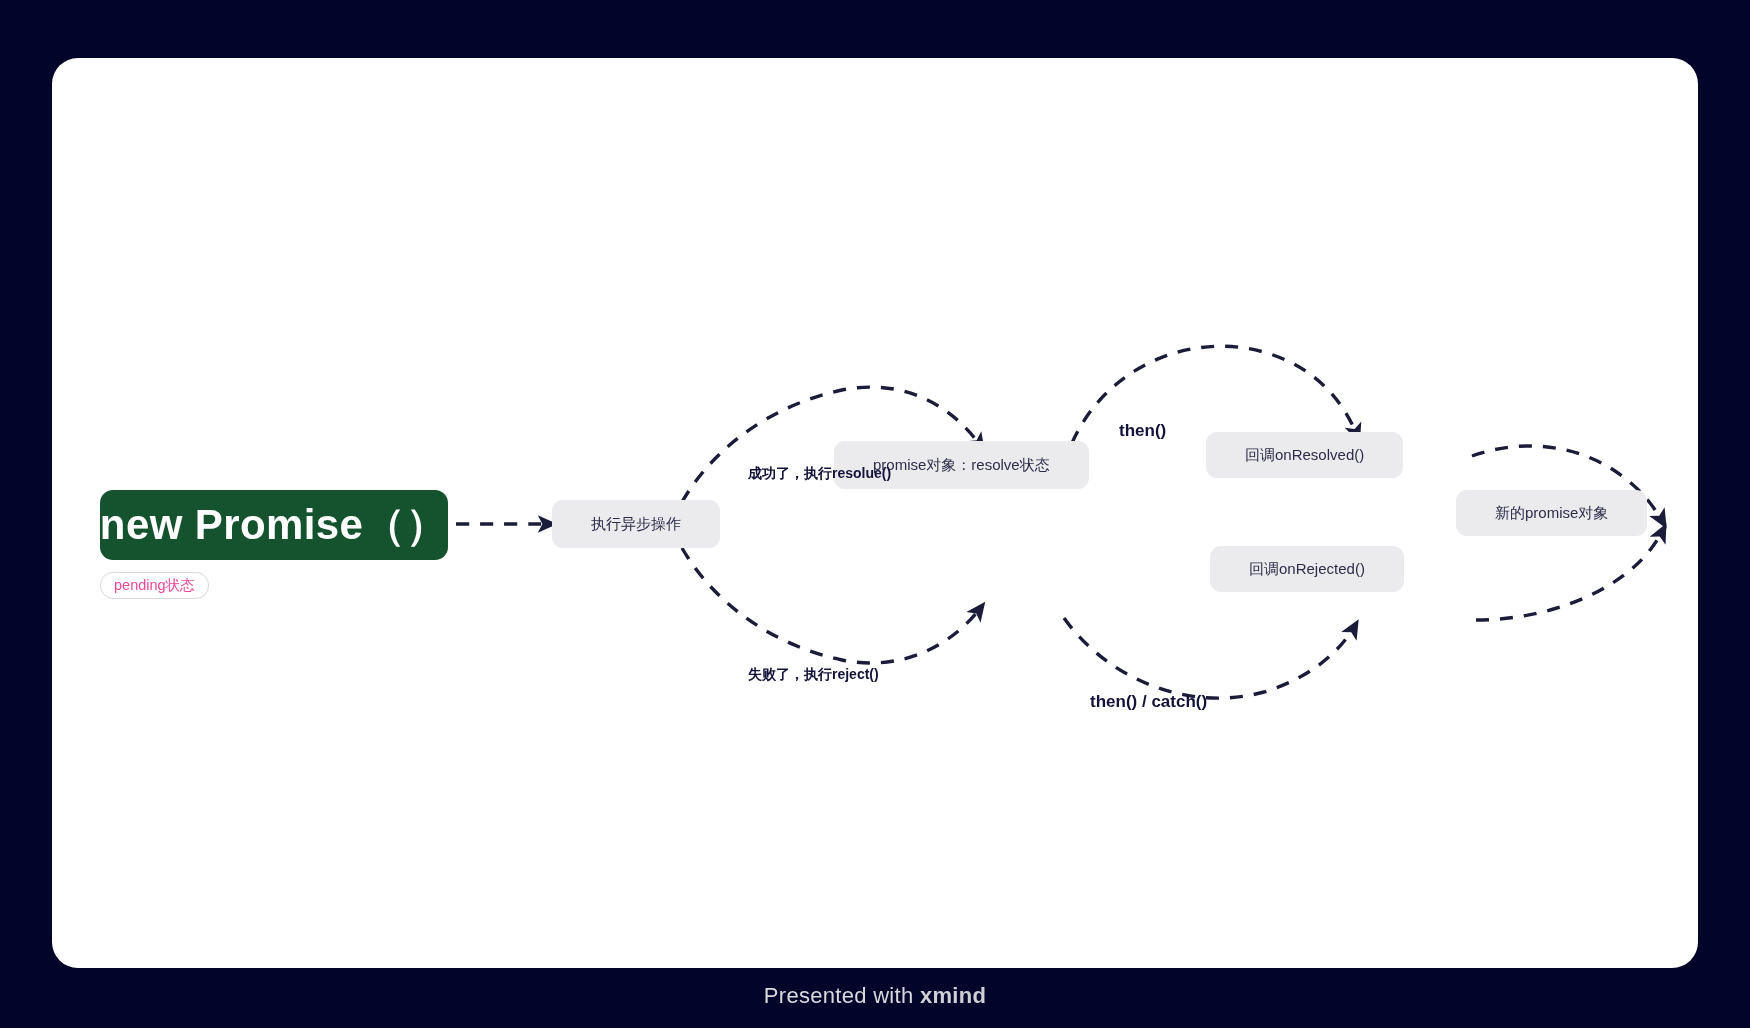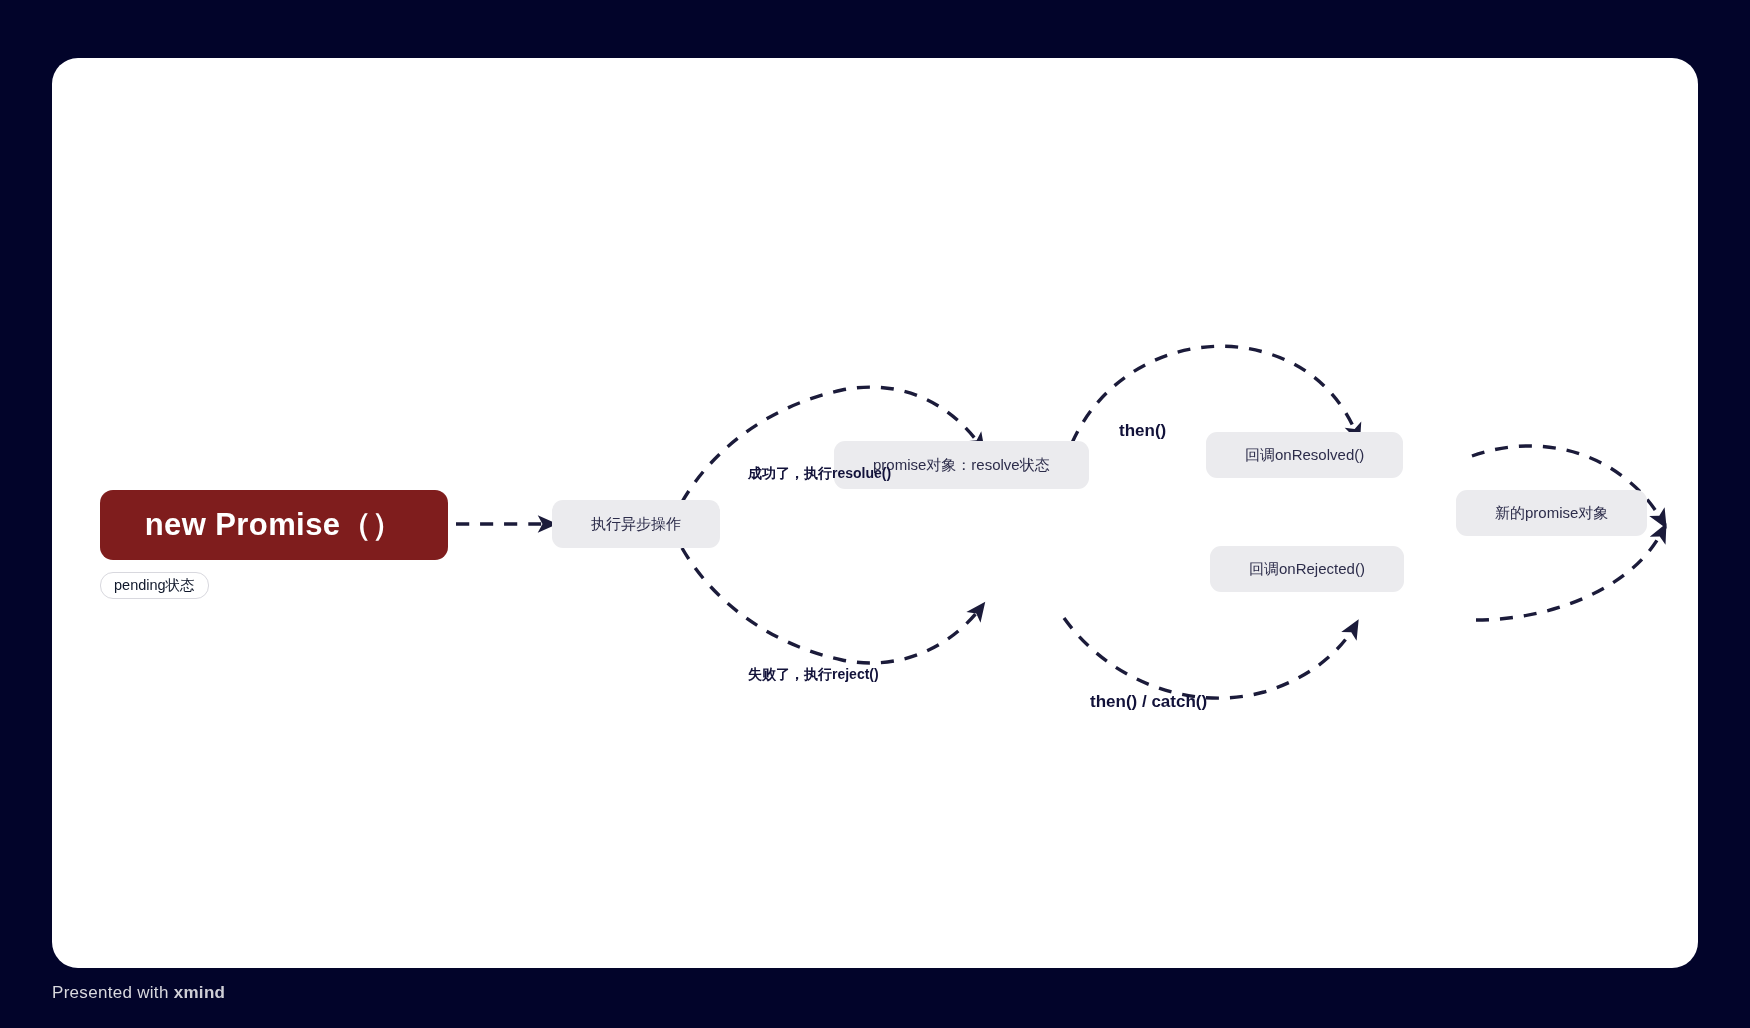--- a/index.html
+++ b/index.html
@@ -55,43 +55,43 @@
   .node {
     position: absolute;
     box-sizing: border-box;
     display: flex;
     align-items: center;
     justify-content: center;
     white-space: nowrap;
   }
 
   .node-root {
-    background: #7f1d1d;
+    background: #14532d;
     color: #ffffff;
     border-radius: 13px;
-    font-size: 31px;
+    font-size: 42px;
     font-weight: 700;
     letter-spacing: 0.4px;
     padding: 0 34px;
   }
 
   .node-pill {
     background: #ebebee;
     color: #2c2c4a;
     border-radius: 11px;
     font-size: 15px;
     font-weight: 400;
     padding: 0 39px;
   }
 
   .node-tag {
     background: #ffffff;
     border: 1px solid #d8d8de;
     border-radius: 13px;
-    color: #0f172a;
+    color: #ec4899;
     font-size: 14.5px;
     padding: 0 13px;
     height: 27px;
   }
 
   
   .edge-label {
     position: absolute;
     color: #12123a;
     font-size: 14px;
@@ -103,23 +103,23 @@
     font-weight: 700;
     font-size: 17px;
   }
 
   
   #xmind-credit {
     position: absolute;
     left: 0;
     width: 1646px;
     top: 925px;
-    text-align: left;
+    text-align: center;
     color: #d9d9de;
-    font-size: 17px;
+    font-size: 22px;
     letter-spacing: 0.3px;
   }
   #xmind-credit .brand {
     font-weight: 700;
     color: #cfcfd6;
   }
 
   
   #csdn-watermark {
     position: absolute;

